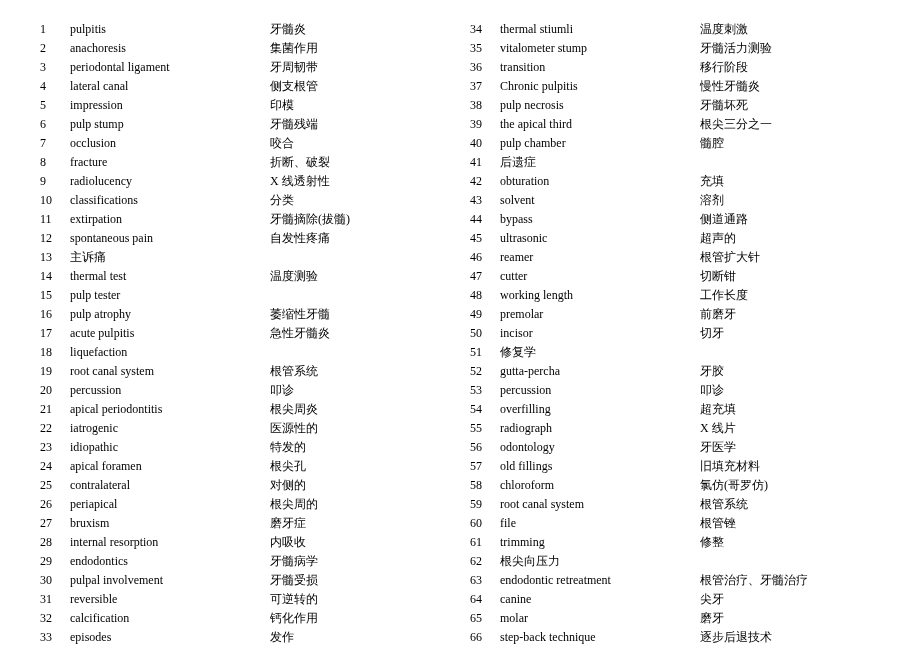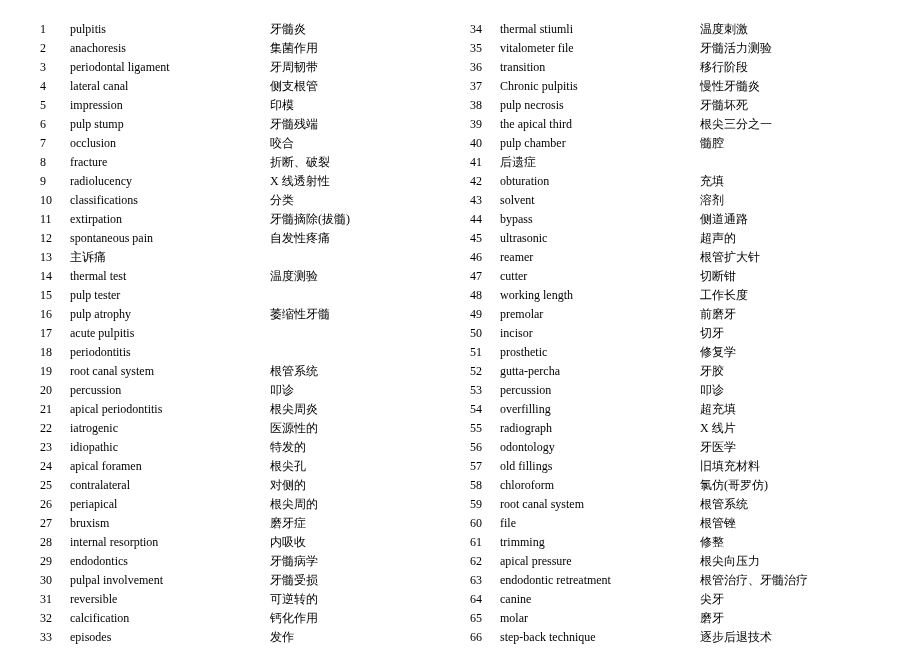--- a/index.html
+++ b/index.html
@@ -116,24 +116,25 @@
         <span class="en">pulp tester</span>
       </div>
       <div class="row">
         <span class="num">16</span>
         <span class="en">pulp atrophy</span>
         <span class="zh">萎缩性牙髓</span>
       </div>
       <div class="row">
         <span class="num">17</span>
         <span class="en">acute pulpitis</span>
+        <span class="zh">急性牙髓炎</span>
       </div>
       <div class="row">
         <span class="num">18</span>
-        <span class="en">periodontitis</span>
+        <span class="en">liquefaction</span>
       </div>
       <div class="row">
         <span class="num">19</span>
         <span class="en">root canal system</span>
         <span class="zh">根管系统</span>
       </div>
       <div class="row">
         <span class="num">20</span>
         <span class="en">percussion</span>
         <span class="zh">叩诊</span>
@@ -205,21 +206,21 @@
       </div>
     </div>
   <div class="col" id="col-right">
       <div class="row">
         <span class="num">34</span>
         <span class="en">thermal stiumli</span>
         <span class="zh">温度刺激</span>
       </div>
       <div class="row">
         <span class="num">35</span>
-        <span class="en">vitalometer file</span>
+        <span class="en">vitalometer stump</span>
         <span class="zh">牙髓活力测验</span>
       </div>
       <div class="row">
         <span class="num">36</span>
         <span class="en">transition</span>
         <span class="zh">移行阶段</span>
       </div>
       <div class="row">
         <span class="num">37</span>
         <span class="en">Chronic pulpitis</span>
@@ -284,21 +285,20 @@
         <span class="en">premolar</span>
         <span class="zh">前磨牙</span>
       </div>
       <div class="row">
         <span class="num">50</span>
         <span class="en">incisor</span>
         <span class="zh">切牙</span>
       </div>
       <div class="row">
         <span class="num">51</span>
-        <span class="en">prosthetic</span>
         <span class="zh">修复学</span>
       </div>
       <div class="row">
         <span class="num">52</span>
         <span class="en">gutta-percha</span>
         <span class="zh">牙胶</span>
       </div>
       <div class="row">
         <span class="num">53</span>
         <span class="en">percussion</span>
@@ -339,21 +339,20 @@
         <span class="en">file</span>
         <span class="zh">根管锉</span>
       </div>
       <div class="row">
         <span class="num">61</span>
         <span class="en">trimming</span>
         <span class="zh">修整</span>
       </div>
       <div class="row">
         <span class="num">62</span>
-        <span class="en">apical pressure</span>
         <span class="zh">根尖向压力</span>
       </div>
       <div class="row">
         <span class="num">63</span>
         <span class="en">endodontic retreatment</span>
         <span class="zh">根管治疗、牙髓治疗</span>
       </div>
       <div class="row">
         <span class="num">64</span>
         <span class="en">canine</span>

